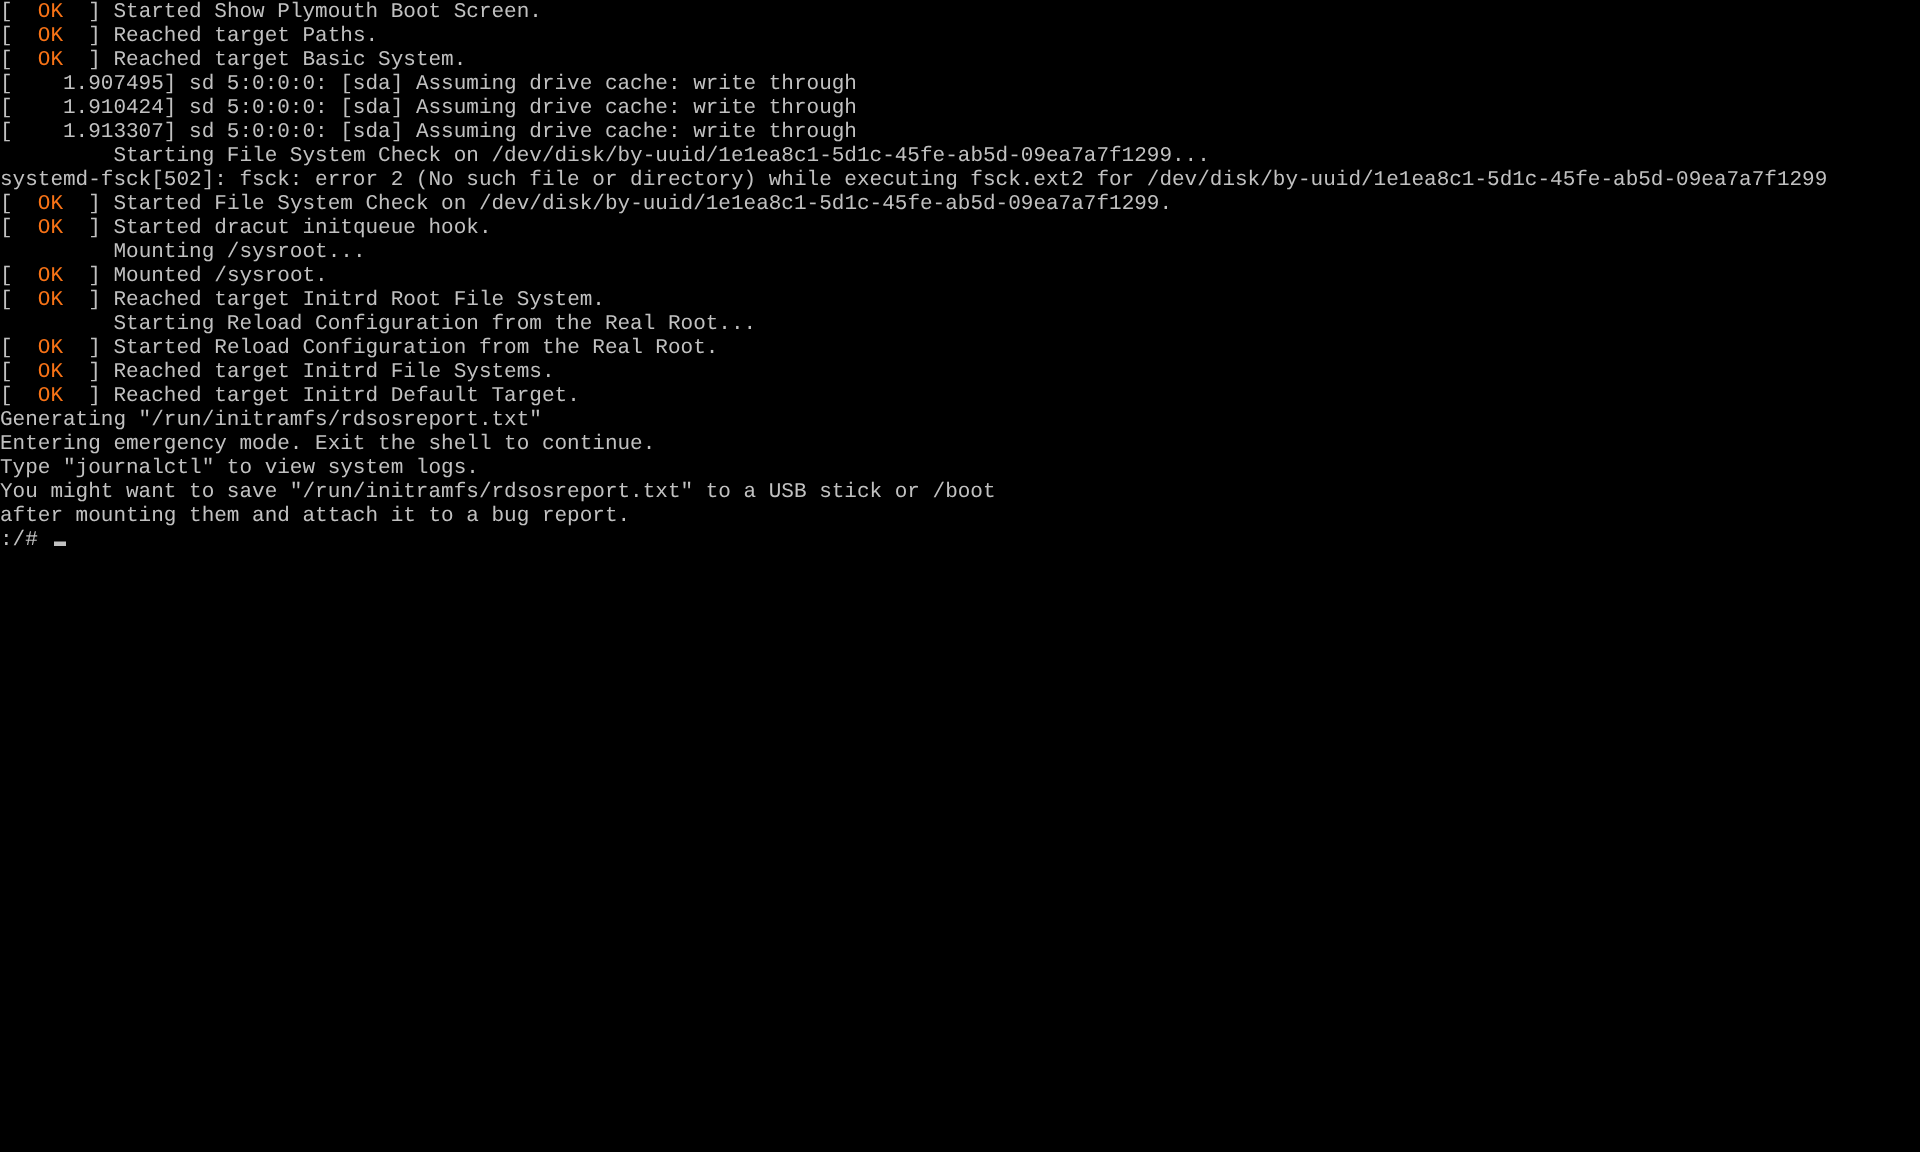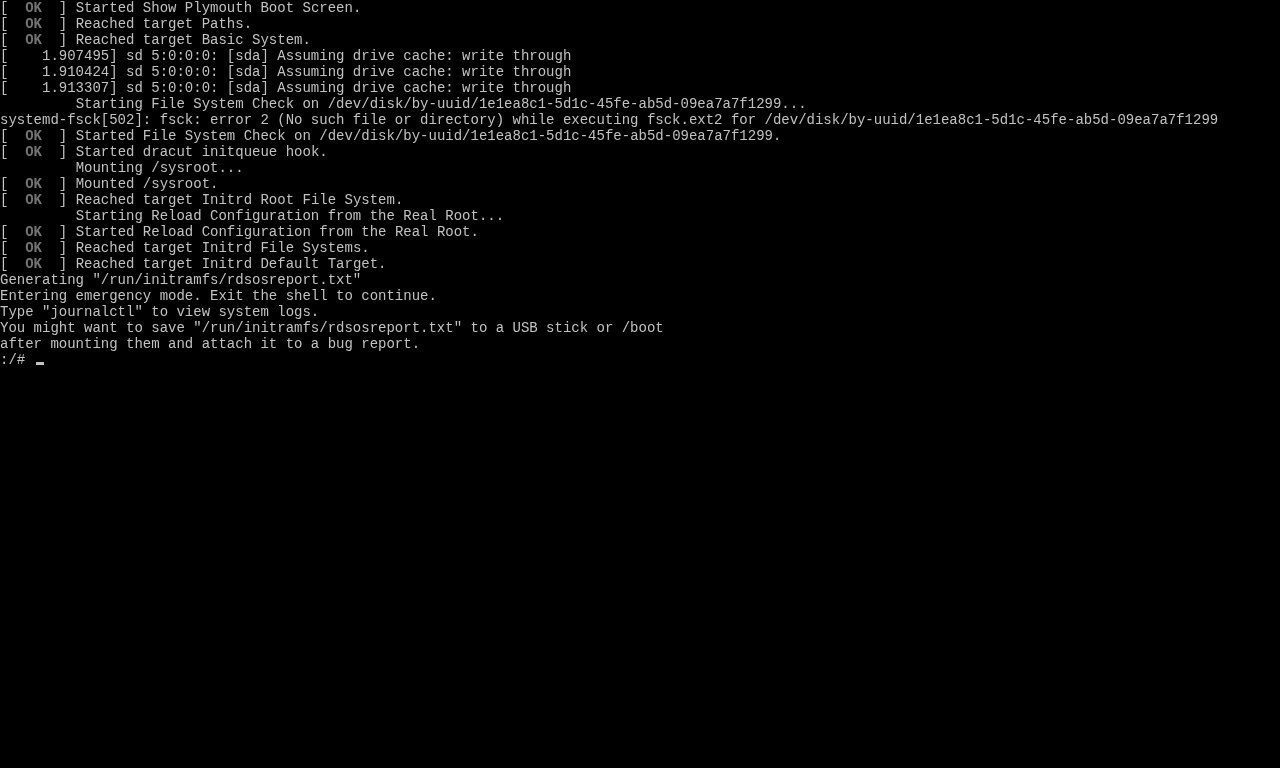--- a/index.html
+++ b/index.html
@@ -11,21 +11,21 @@
       color: #c1c1c1;
       font-family: "Liberation Mono", "Courier New", monospace;
       font-size: 14px;
       line-height: 16px;
       overflow: hidden;
     }
     #console {
       white-space: pre;
       padding: 0;
     }
-    .ok { color: #737373; font-weight: bold; }
+    .ok { color: #f97316; font-weight: normal; }
     .white { color: #c1c1c1; text-align: right; }
     .cursor {
       display: inline-block;
       width: 8px;
       height: 3px;
       background: #c1c1c1;
       vertical-align: -1px;
       margin-left: 2px;
     }
     @keyframes blink { 50% { opacity: 0; } }

